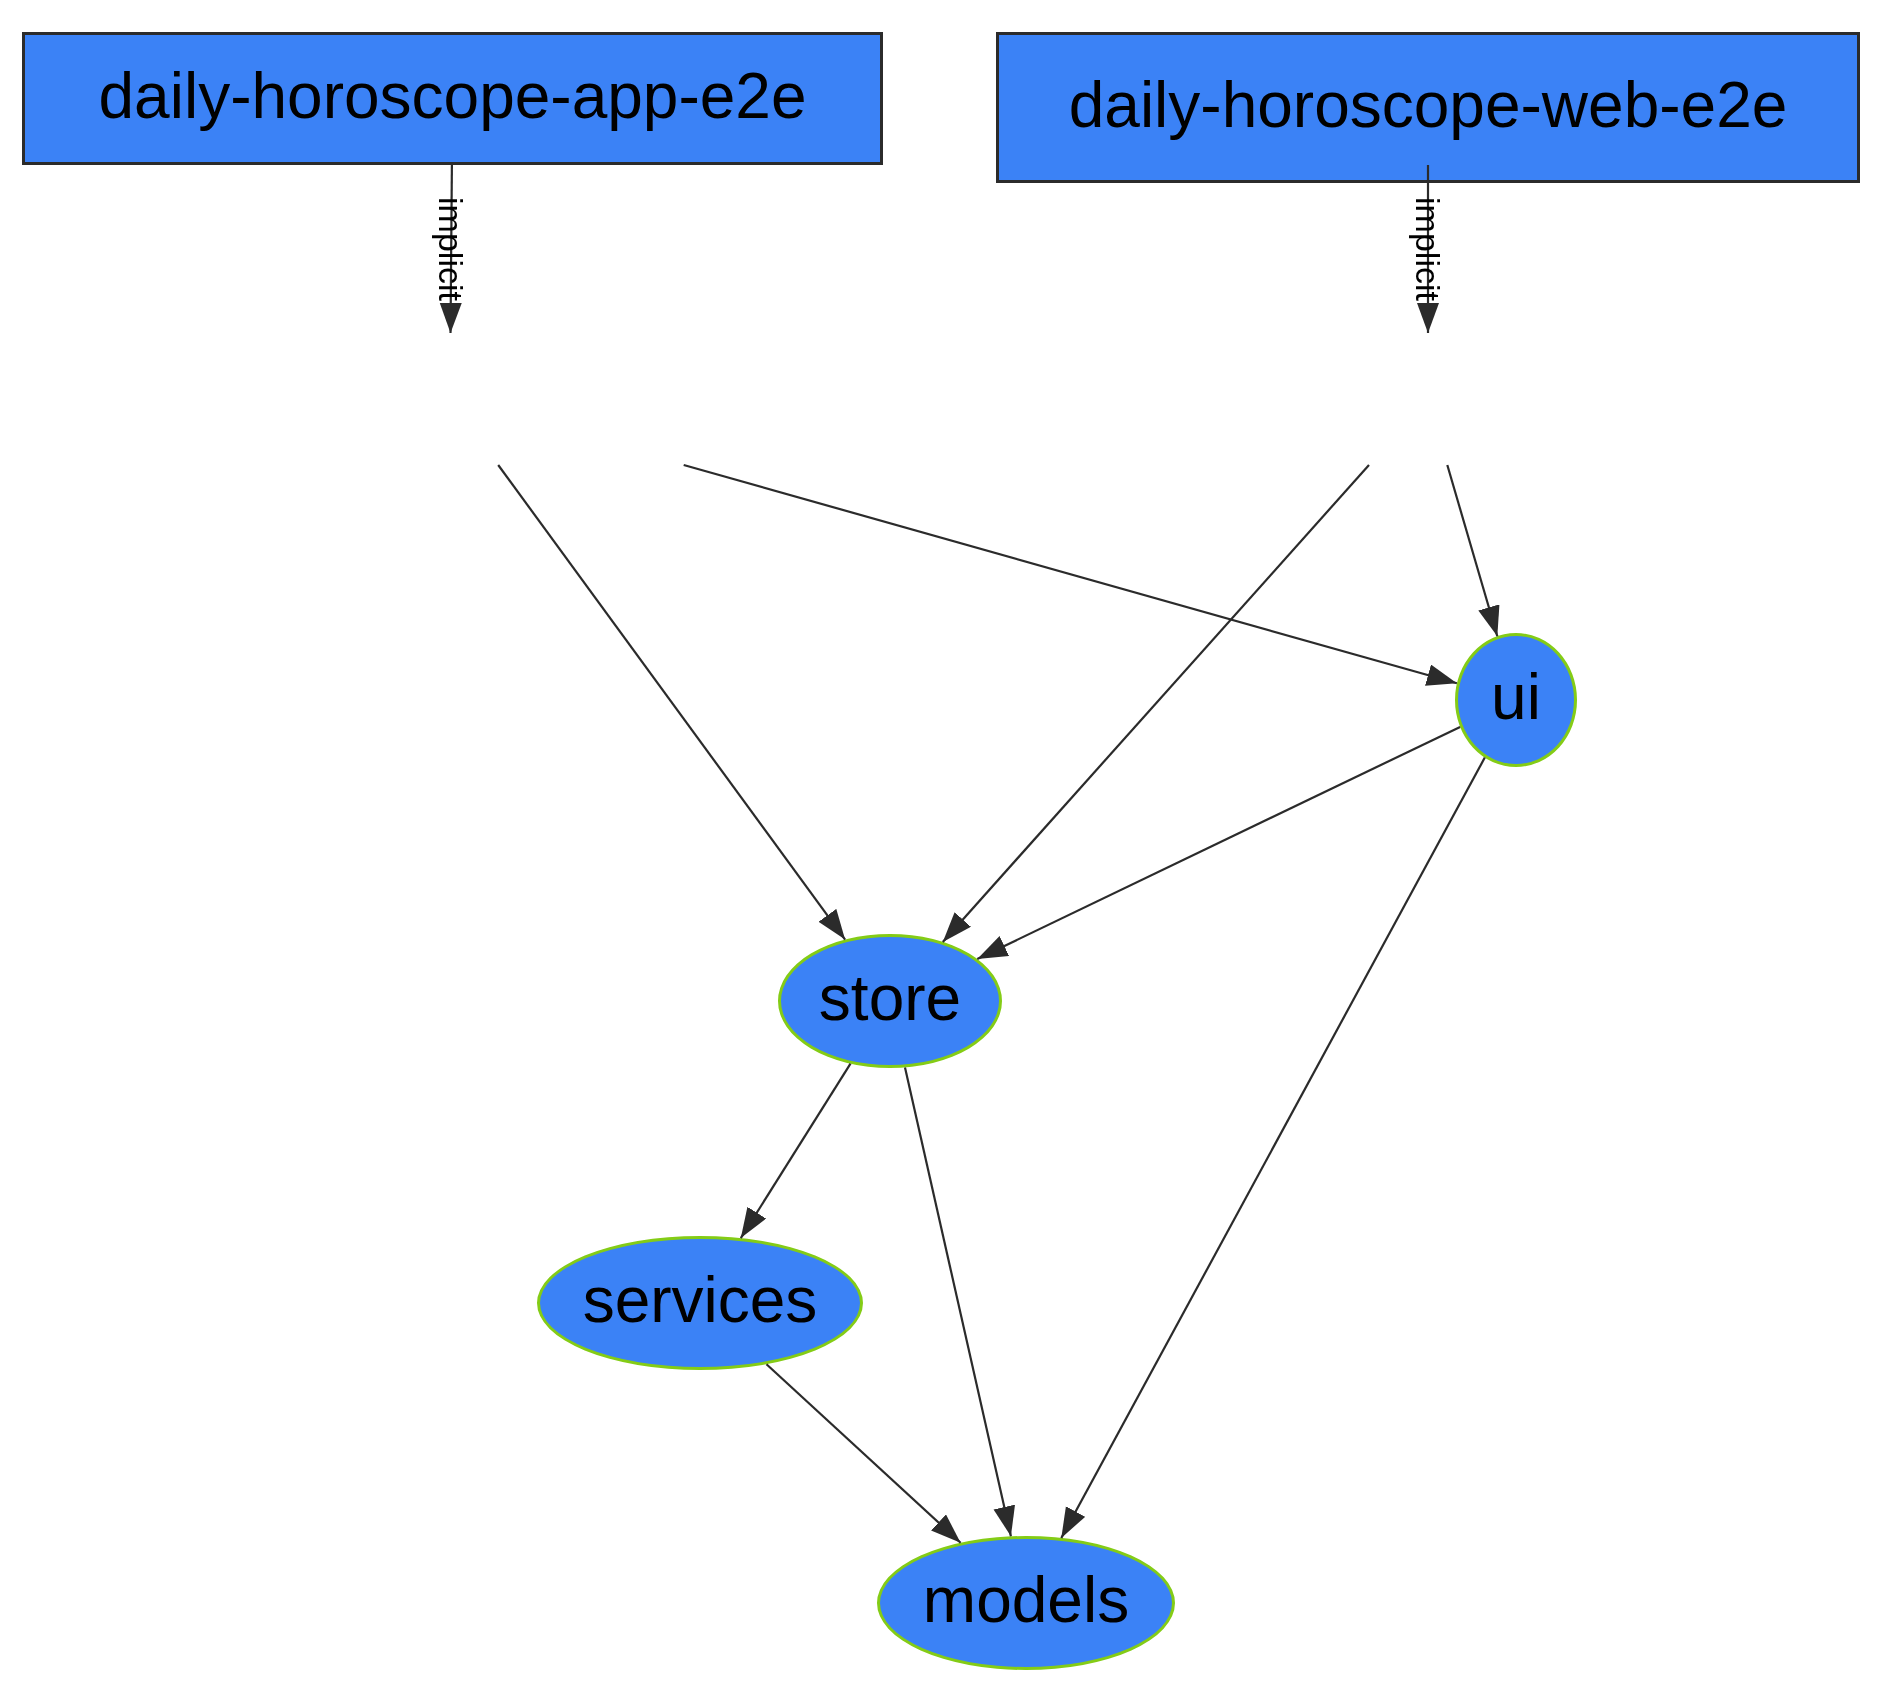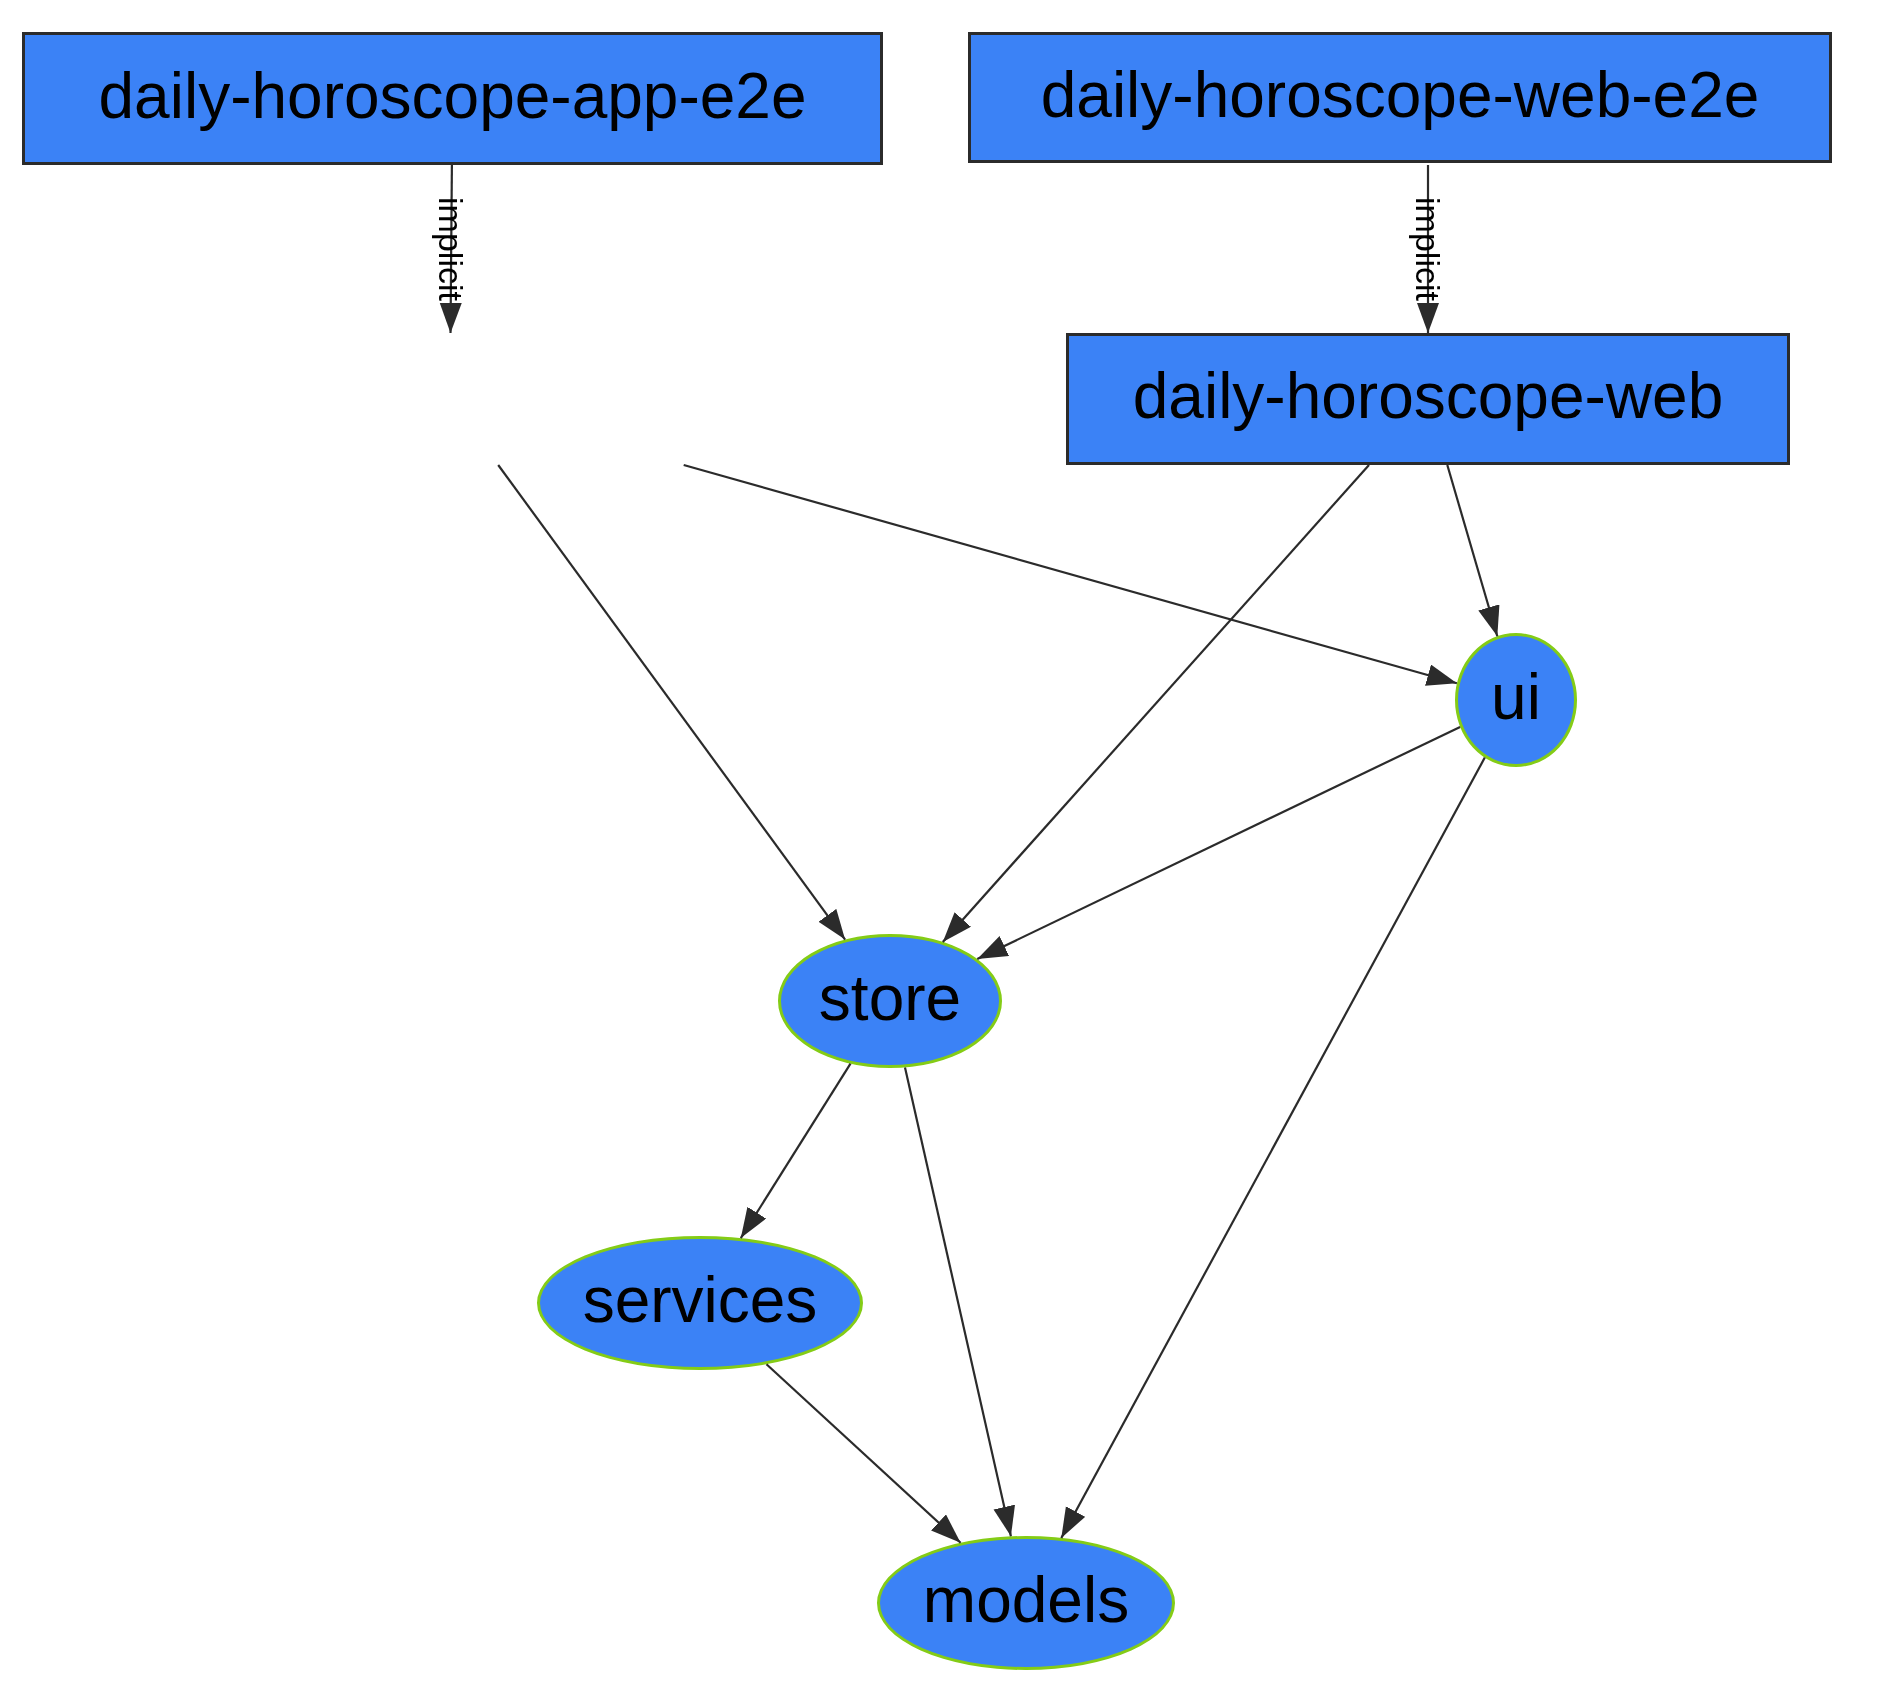--- a/index.html
+++ b/index.html
@@ -61,25 +61,22 @@
   }
 </style>
 </head>
 <body>
 
 <div class="graph-root">
   <div id="nodes-layer">
       <div class="node rect" style="left: 22px; top: 32px; width: 861px; height: 133px;">
         <span class="node-label">daily-horoscope-app-e2e</span>
       </div>
-      <div class="node rect" style="left: 968px; top: 32px; width: 864px; height: 131px;">
+      <div class="node rect" style="left: 996px; top: 32px; width: 864px; height: 151px;">
         <span class="node-label">daily-horoscope-web-e2e</span>
-      </div>
-      <div class="node rect" style="left: 1066px; top: 333px; width: 724px; height: 132px;">
-        <span class="node-label">daily-horoscope-web</span>
       </div>
       <div class="node ellipse" style="left: 1455px; top: 633px; width: 122px; height: 134px;">
         <span class="node-label">ui</span>
       </div>
       <div class="node ellipse" style="left: 537px; top: 1236px; width: 326px; height: 134px;">
         <span class="node-label">services</span>
       </div>
       <div class="node ellipse" style="left: 778px; top: 934px; width: 224px; height: 134px;">
         <span class="node-label">store</span>
       </div>

